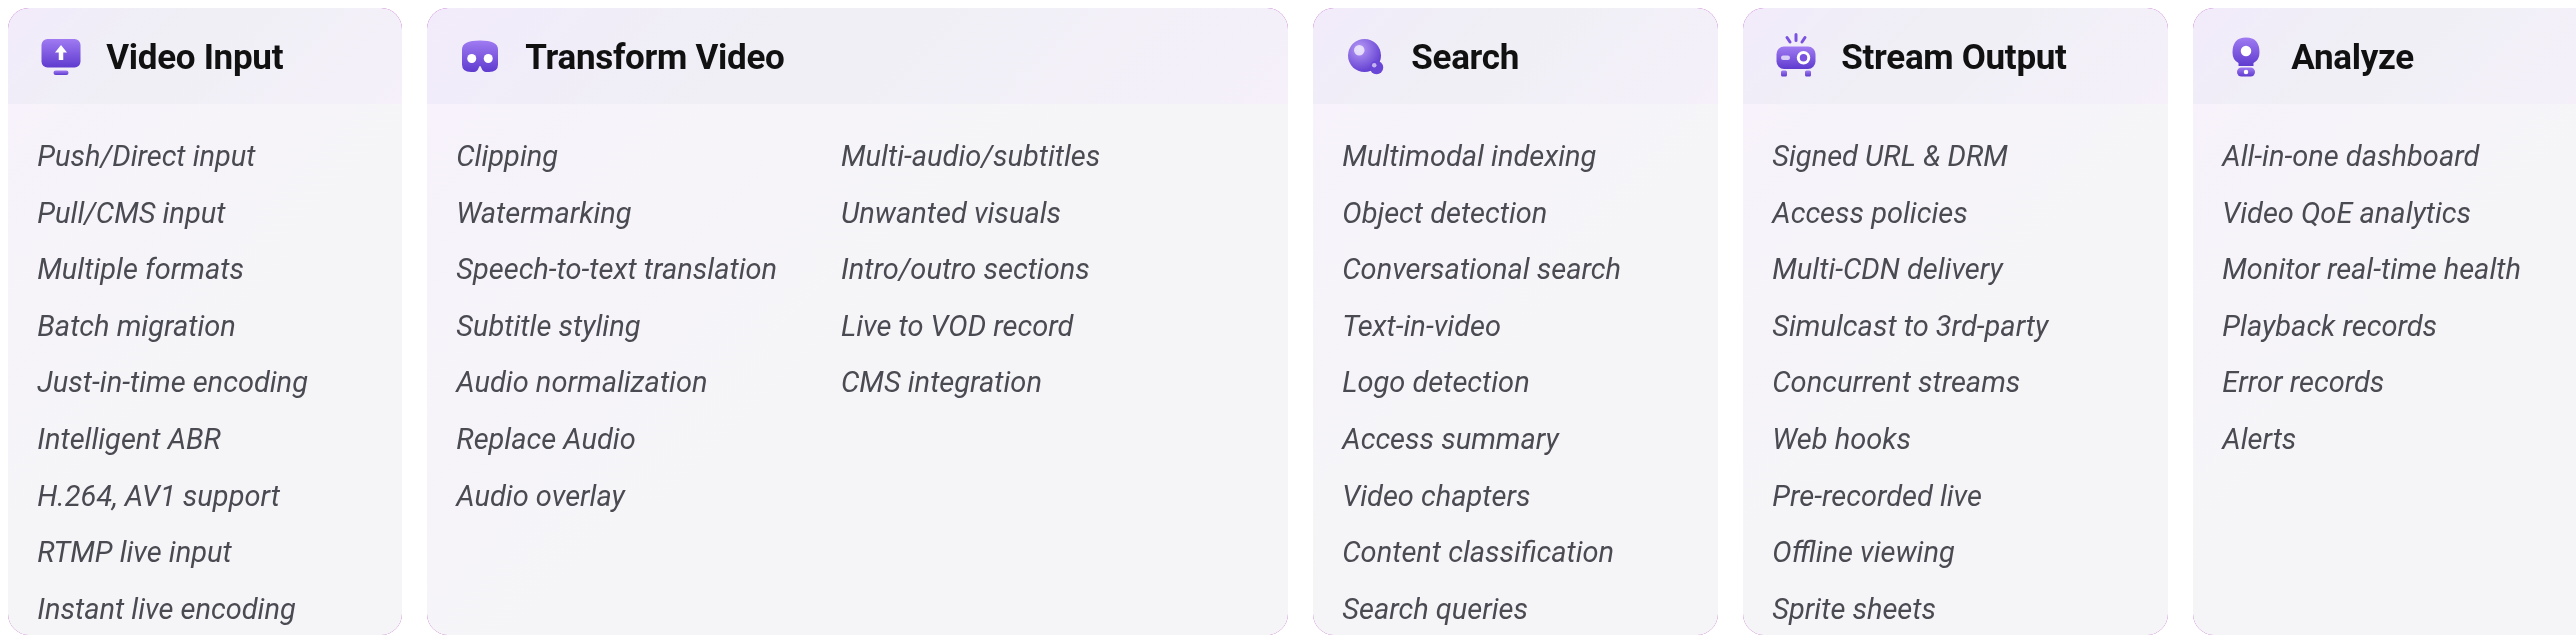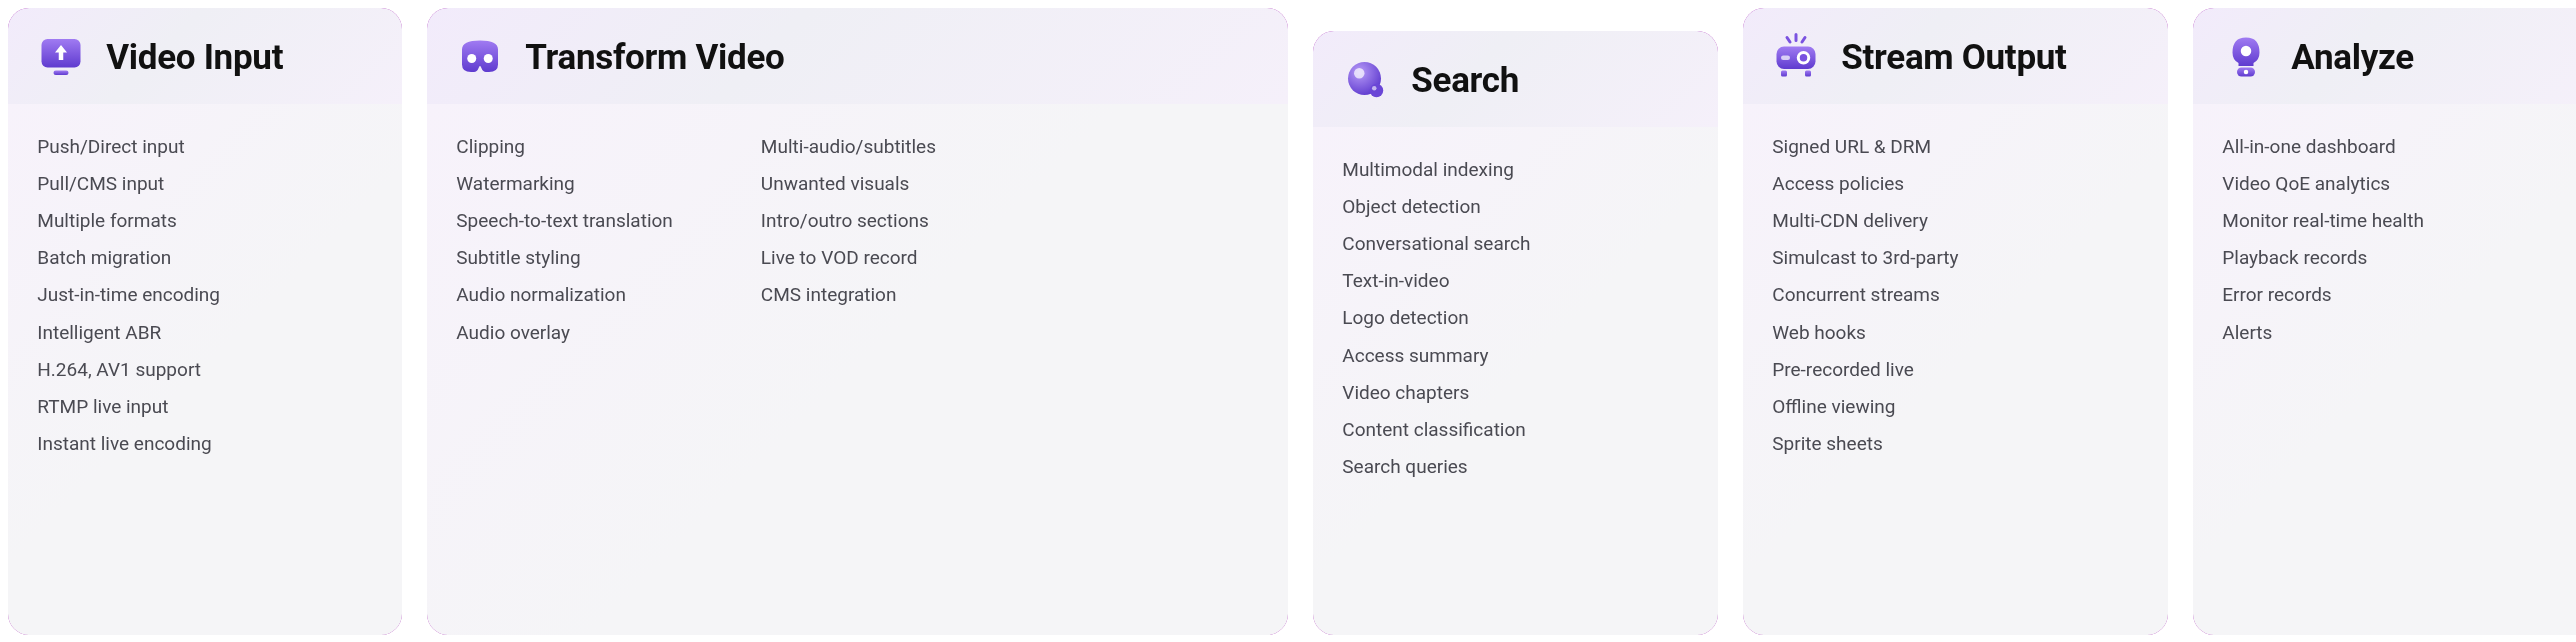--- a/index.html
+++ b/index.html
@@ -47,33 +47,34 @@
     background: linear-gradient(135deg, #f7f2fb 0%, #f5f5f7 50%, #f5f5f7 100%);
     flex: 1;
   }
   .col-list {
     list-style: none;
     display: flex;
     flex-direction: column;
     gap: 0;
   }
   .col-list li {
-    font-size: 19px;
+    font-size: 29px;
     line-height: 1.95;
     color: #4a4a52;
     white-space: nowrap;
+    font-style: italic;
   }
   .two-col {
     display: flex;
-    gap: 88px;
+    gap: 64px;
   }
   
   .w-input     { width: 394px; }
   .w-transform { width: 861px; }
-  .w-search    { width: 405px; margin-top: 23px; }
+  .w-search    { width: 405px; }
   .w-stream    { width: 425px; }
   .w-analyze   { width: 405px; }
 </style>
 </head>
 <body>
 
 <div class="card w-input">
   <div class="card-header">
     <span class="icon-wrap">
       <svg viewBox="0 0 64 64" width="48" height="48">
@@ -123,20 +124,21 @@
     <h2>Transform Video</h2>
   </div>
   <div class="card-body">
     <div class="two-col">
       <ul class="col-list">
         <li>Clipping</li>
         <li>Watermarking</li>
         <li>Speech-to-text translation</li>
         <li>Subtitle styling</li>
         <li>Audio normalization</li>
+        <li>Replace Audio</li>
         <li>Audio overlay</li>
       </ul>
       <ul class="col-list">
         <li>Multi-audio/subtitles</li>
         <li>Unwanted visuals</li>
         <li>Intro/outro sections</li>
         <li>Live to VOD record</li>
         <li>CMS integration</li>
       </ul>
     </div>

